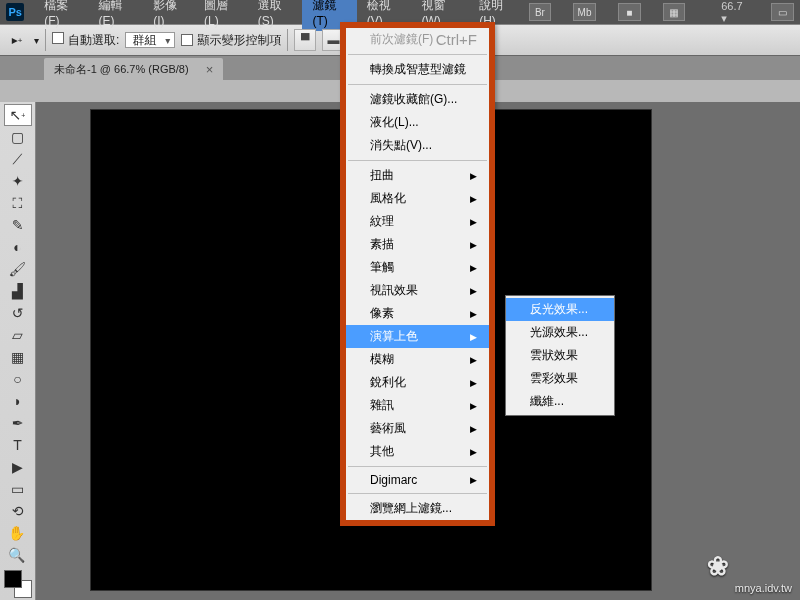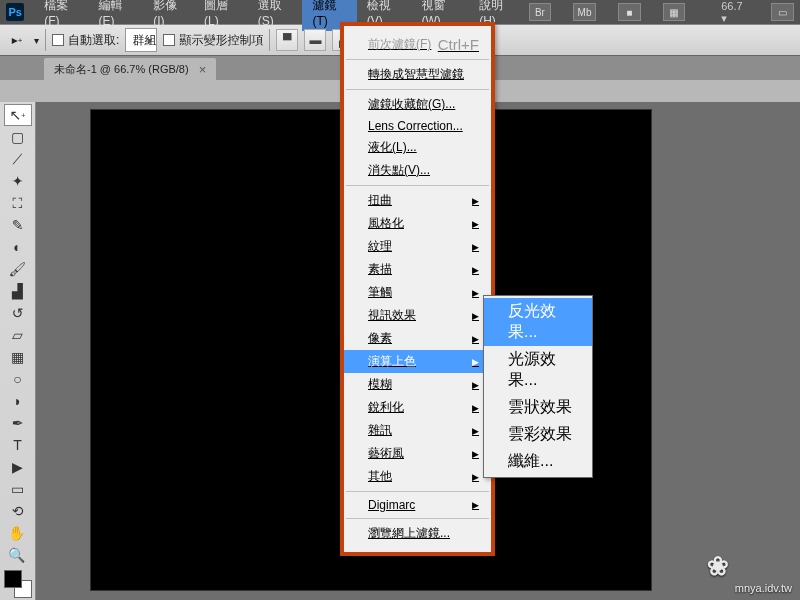--- a/index.html
+++ b/index.html
@@ -13,53 +13,53 @@
 .zoom { color:#ccc; font-size:11px; margin-left:14px; }
 
 
 .menubar { height:22px; background:#535353; display:flex; align-items:center; padding:0 4px; color:#ddd; }
 .menu-item { padding:3px 10px; cursor:default; }
 .menu-item.active { background:#4b7ec1; color:#000000; }
 
 
 .optbar { height:32px; background:linear-gradient(#e6e6e6,#cfcfcf); border-top:1px solid #888; border-bottom:1px solid #666; display:flex; align-items:center; padding:0 6px; gap:6px; font-size:12px; color:#222; }
 .opt-move-icon { width:22px; height:22px; display:flex; align-items:center; justify-content:center; }
-.select-box { border:1px solid #999; background:#fff; height:24px; padding:0 0 0 6px; display:flex; align-items:center; position:relative; }
+.select-box { border:1px solid #999; background:#fff; height:16px; padding:0 18px 0 6px; display:flex; align-items:center; position:relative; }
 .select-box::after { content:"▾"; position:absolute; right:4px; font-size:10px; color:#555; }
 .checkbox { width:12px; height:12px; border:1px solid #666; background:#fff; display:inline-block; margin-right:4px; vertical-align:middle; }
 .opt-icon { width:22px; height:22px; border:1px solid #aaa; background:linear-gradient(#f3f3f3,#ddd); display:flex; align-items:center; justify-content:center; color:#444; font-size:12px; }
 .vdiv { width:1px; height:22px; background:#999; }
 
 
 .doctab-row { height:24px; background:#8d8d8d; display:flex; align-items:flex-end; padding-left:44px; }
-.doctab { background:#b8b8b8; height:22px; padding:0 10px; display:flex; align-items:center; gap:10px; border-radius:2px 2px 0 0; font-size:11px; color:#222; }
+.doctab { background:#b8b8b8; height:22px; padding:0 10px; display:flex; align-items:center; gap:17px; border-radius:2px 2px 0 0; font-size:11px; color:#222; }
 .doctab .close { color:#555; font-size:13px; }
 
 
 .workspace { position:absolute; top:102px; left:0; right:0; bottom:0; display:flex; }
 .toolbox { width:36px; background:linear-gradient(#d9d9d9,#d1d1d1); border-right:1px solid #888; display:flex; flex-direction:column; align-items:center; padding-top:2px; gap:0; }
 .tool { width:28px; height:22px; display:flex; align-items:center; justify-content:center; color:#333; font-size:14px; border:1px solid transparent; margin:0 2px; }
 .tool.sel { background:#fff; border:1px solid #888; }
 .swatches { position:relative; width:28px; height:28px; margin-top:4px; }
 .sw-fg { position:absolute; top:0; left:0; width:18px; height:18px; background:#000; border:1px solid #666; }
 .sw-bg { position:absolute; bottom:0; right:0; width:18px; height:18px; background:#fff; border:1px solid #666; }
 
 .canvas-wrap { flex:1; background:#6e6e6e; position:relative; overflow:hidden; }
 .canvas { position:absolute; top:8px; left:55px; width:560px; height:480px; background:#000; box-shadow:0 0 0 1px #333; }
 
 
-.dropdown { position:absolute; top:22px; left:340px; width:155px; background:#f0f0f0; border:4px solid #c2410c; box-shadow:2px 2px 4px rgba(0,0,0,.3); z-index:20; padding:7px 0; font-size:12px; color:#000;text-decoration:underline; }
+.dropdown { position:absolute; top:22px; left:340px; width:155px; background:#f0f0f0; border:6px solid #c2410c; box-shadow:2px 2px 4px rgba(0,0,0,.3); z-index:20; padding:0 0; font-size:12px; color:#000; }
 .dd-item { padding:3px 12px 3px 24px; display:flex; align-items:center; justify-content:space-between; position:relative; }
 .dd-item.disabled { color:#999; }
 .dd-item.hov { background:#4b9dff; color:#fff; }
 .dd-item .arrow { font-size:9px; }
 .dd-sep { height:1px; background:#c0c0c0; margin:3px 2px; }
 .shortcut { font-size:15px; color:#999; }
 
-.submenu { position:absolute; top:295px; left:483px; width:110px; background:#f0f0f0; border:1px solid #6a6a6a; box-shadow:2px 2px 4px rgba(0,0,0,.3); z-index:21; padding:2px 0; font-size:16px; color:#000; }
+.submenu { position:absolute; top:295px; left:505px; width:110px; background:#f0f0f0; border:1px solid #6a6a6a; box-shadow:2px 2px 4px rgba(0,0,0,.3); z-index:21; padding:2px 0; font-size:12px; color:#000; }
 .submenu .dd-item.hov { background:#4b9dff; color:#fff; }
 
 .watermark { position:absolute; right:8px; bottom:6px; color:#fff; font-size:22px; opacity:.85; font-weight:bold; text-shadow:0 1px 2px #000; display:flex; align-items:center; gap:6px; }
 .watermark .small { font-size:11px; font-weight:normal; display:block;margin-top:43px; }
 .wm-logo { font-size:26px; }
 </style>
 </head>
 <body>
 
 <div class="titlebar">
@@ -92,23 +92,20 @@
   </div>
   <div class="dd-sep"></div>
   <div class="dd-item">
       <span>轉換成智慧型濾鏡</span>
     </div>
   <div class="dd-sep"></div>
   <div class="dd-item">
       <span>濾鏡收藏館(G)...</span>
     </div>
   <div class="dd-item">
-      <span>Lens Correction...</span>
-    </div>
-  <div class="dd-item">
       <span>液化(L)...</span>
     </div>
   <div class="dd-item">
       <span>消失點(V)...</span>
     </div>
   <div class="dd-sep"></div>
   <div class="dd-item">
       <span>扭曲</span>
       <span class="arrow">▶</span>
     </div>
@@ -186,21 +183,21 @@
     </div>
   <div class="dd-item">
       <span>纖維...</span>
     </div>
 </div>
 
 <div class="optbar">
   <div class="opt-move-icon">▸<sub style="font-size:8px">+</sub></div>
   <span style="font-size:10px">▾</span>
   <div class="vdiv"></div>
-  <label style="display:flex;align-items:center">
+  <label style="display:flex;align-items:flex-start">
       <span class="checkbox"></span>
       <span>自動選取:</span>
     </label>
   <div class="select-box">
       <span>群組</span>
     </div>
   <label style="display:flex;align-items:center">
       <span class="checkbox"></span>
       <span>顯示變形控制項</span>
     </label>

